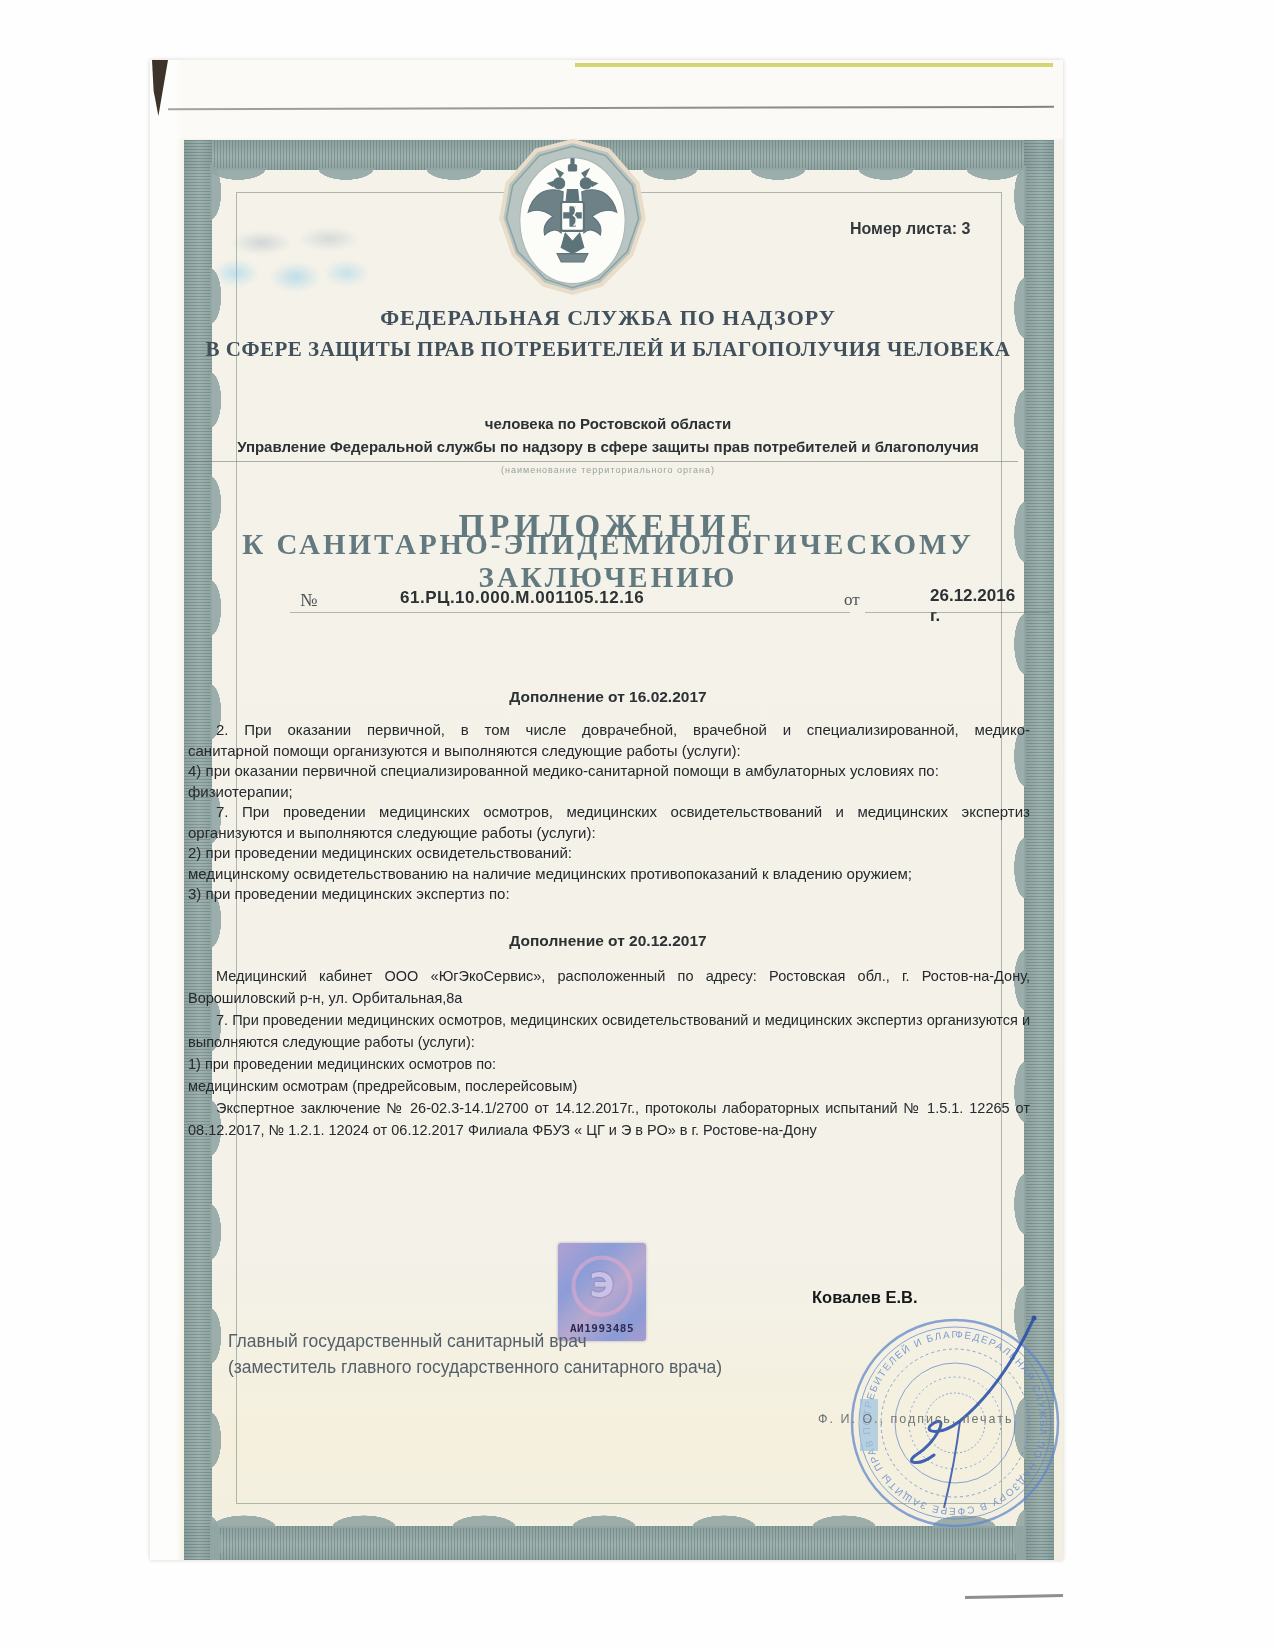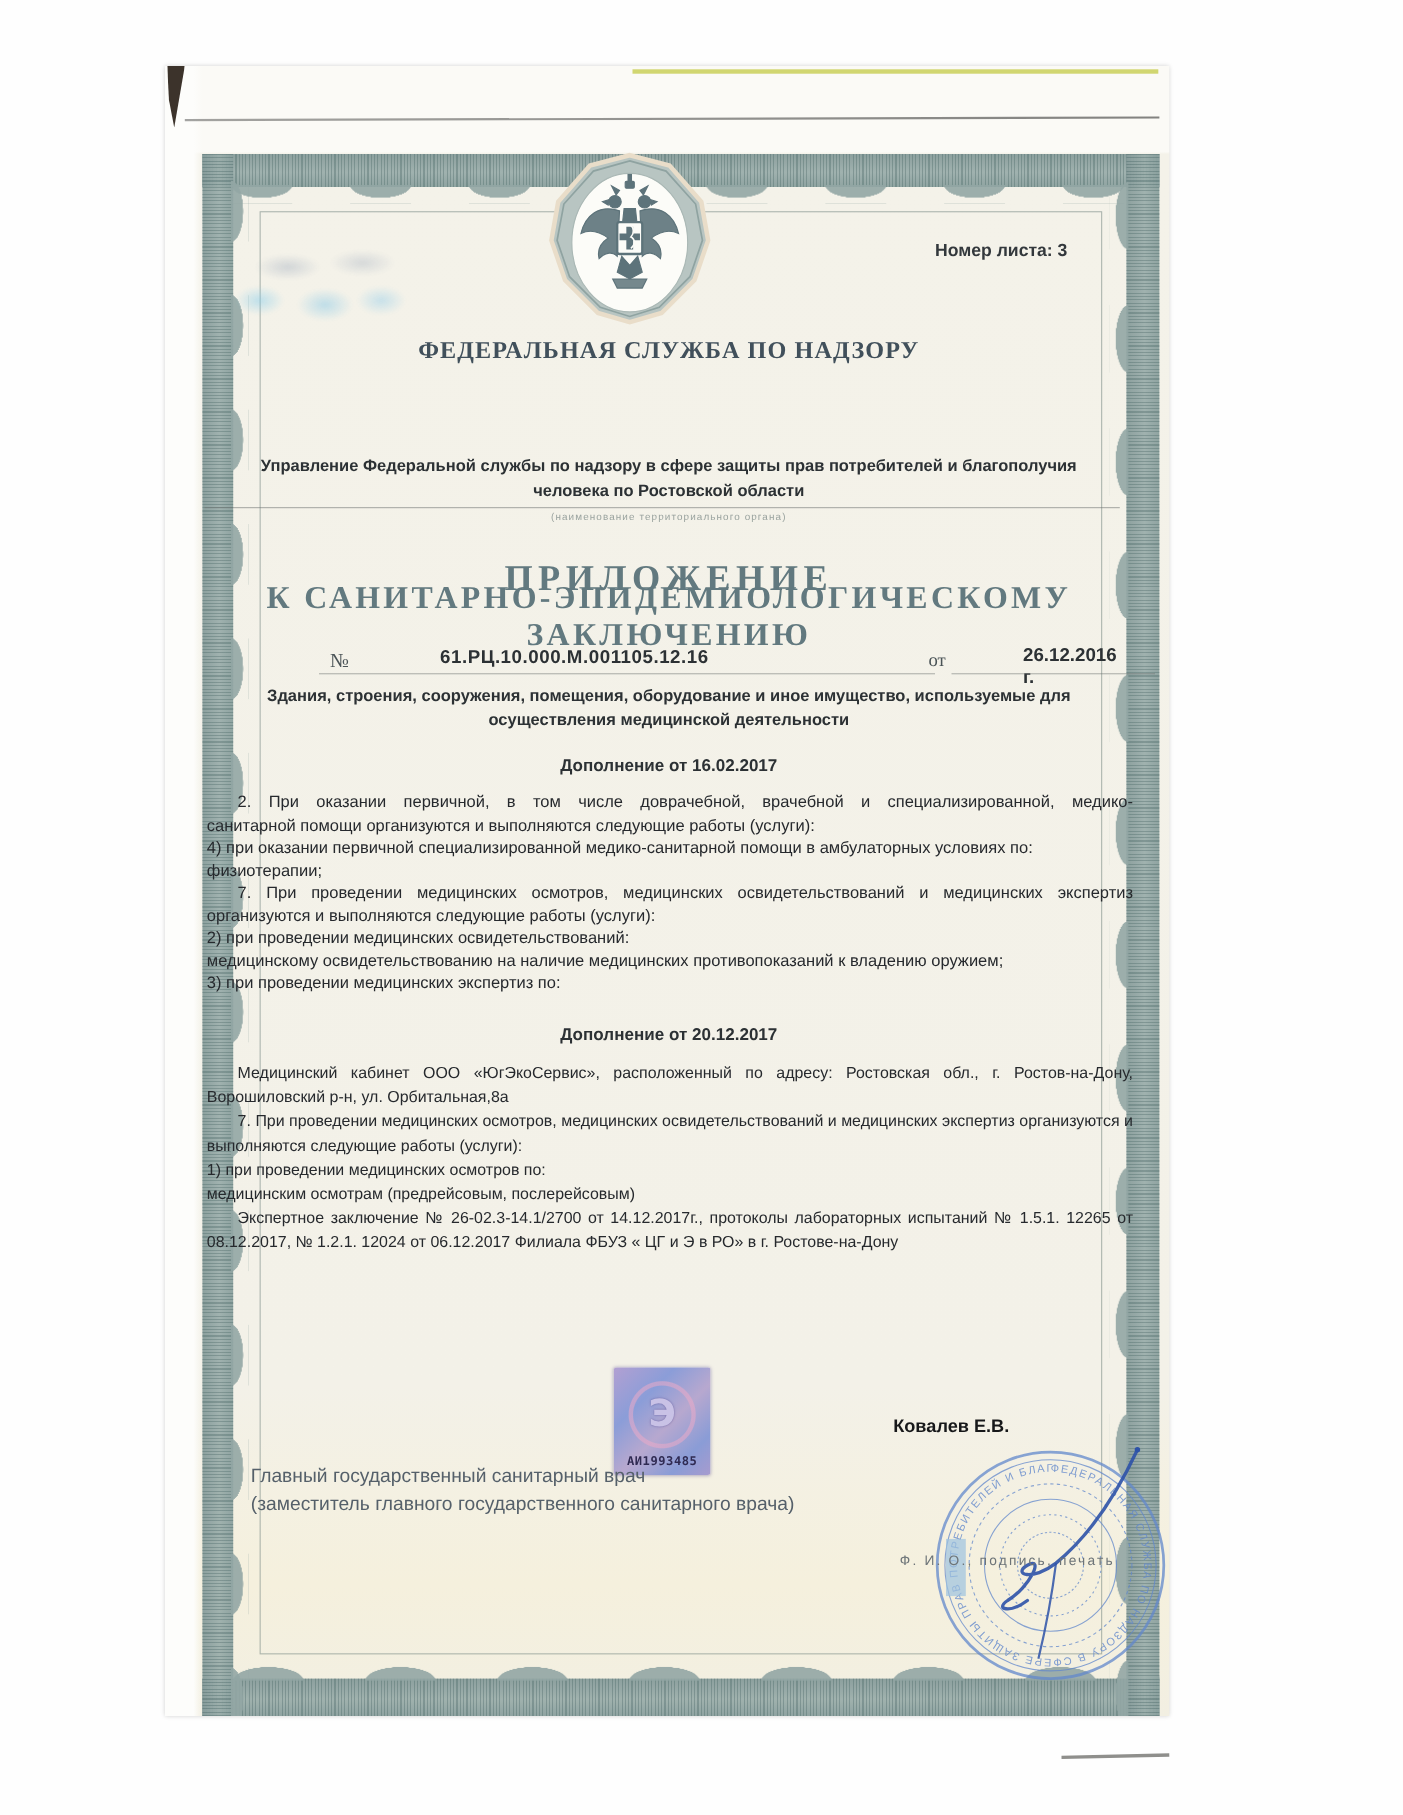--- a/index.html
+++ b/index.html
@@ -187,43 +187,40 @@
       <path d="M60,112 h30 l-4,8 h-22 z" fill-opacity=".85"></path>
     </g>
     <rect x="64" y="62" width="22" height="28" rx="2" fill="#fcfcf8" stroke="#5d737a" stroke-width="2"></rect>
     <path d="M72,66 h6 v6 h6 v6 h-6 v8 h-6 v-8 h-6 v-6 h6 z" fill="#5d737a"></path>
     <path d="M75,64 c4,3 4,8 1,11 c4,2 4,7 0,10" fill="none" stroke="#fcfcf8" stroke-width="1.4"></path>
   </svg>
 
   <div class="abs sheet-number">Номер листа: 3</div>
 
   <div class="abs centerband agency1">ФЕДЕРАЛЬНАЯ СЛУЖБА ПО НАДЗОРУ</div>
+  <div class="abs centerband agency2">В СФЕРЕ ЗАЩИТЫ ПРАВ ПОТРЕБИТЕЛЕЙ И БЛАГОПОЛУЧИЯ ЧЕЛОВЕКА</div>
   <div class="abs centerband office">
+    <div>человека  по Ростовской области</div>
     <div>Управление Федеральной службы по надзору в сфере защиты прав потребителей и благополучия</div>
-    <div>человека  по Ростовской области</div>
   </div>
   <div class="abs office-rule"></div>
   <div class="abs centerband office-caption">(наименование территориального органа)</div>
 
   <div class="abs centerband doc-title1">ПРИЛОЖЕНИЕ</div>
   <div class="abs centerband doc-title2">К САНИТАРНО-ЭПИДЕМИОЛОГИЧЕСКОМУ ЗАКЛЮЧЕНИЮ</div>
 
   <div class="abs num-row">
     <span class="num-label">№</span>
     <span class="num-value">61.РЦ.10.000.М.001105.12.16</span>
     <span class="from-label">от</span>
     <span class="date-value">26.12.2016 г.</span>
     <span class="num-underline1"></span>
     <span class="num-underline2"></span>
   </div>
 
-  <div class="abs centerband subject">
-    <div>Здания, строения, сооружения, помещения, оборудование и иное имущество, используемые для</div>
-    <div>осуществления медицинской деятельности</div>
-  </div>
 
   <div class="abs centerband addendum-h addendum1-h">Дополнение от 16.02.2017</div>
   <div class="abs para para1">
     <div class="line j">2. При оказании первичной, в том числе доврачебной, врачебной и специализированной, медико-</div>
     <div class="line">санитарной помощи организуются и выполняются следующие работы (услуги):</div>
     <div class="line">4) при оказании первичной специализированной медико-санитарной помощи в амбулаторных условиях по:</div>
     <div class="line">физиотерапии;</div>
     <div class="line j">7. При проведении медицинских осмотров, медицинских освидетельствований и медицинских экспертиз</div>
     <div class="line">организуются и выполняются следующие работы (услуги):</div>
     <div class="line">2) при проведении медицинских освидетельствований:</div>

